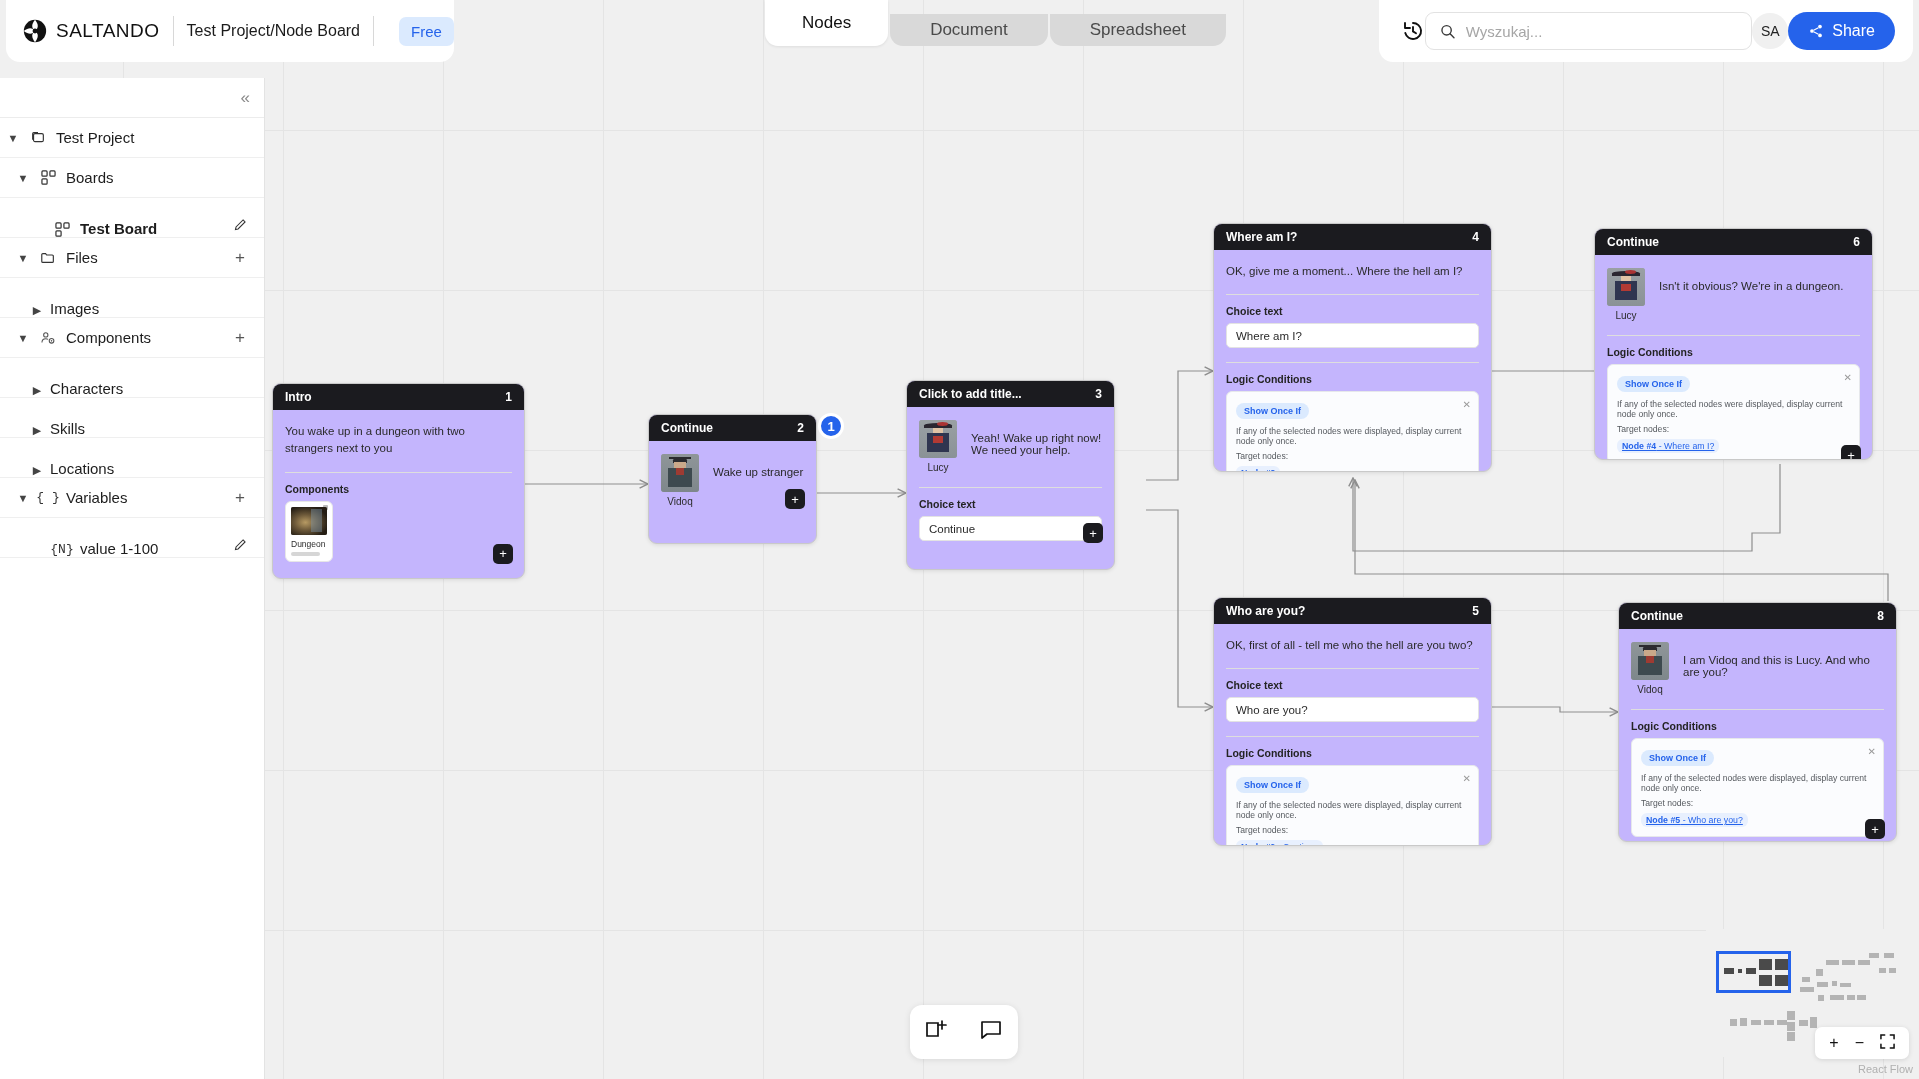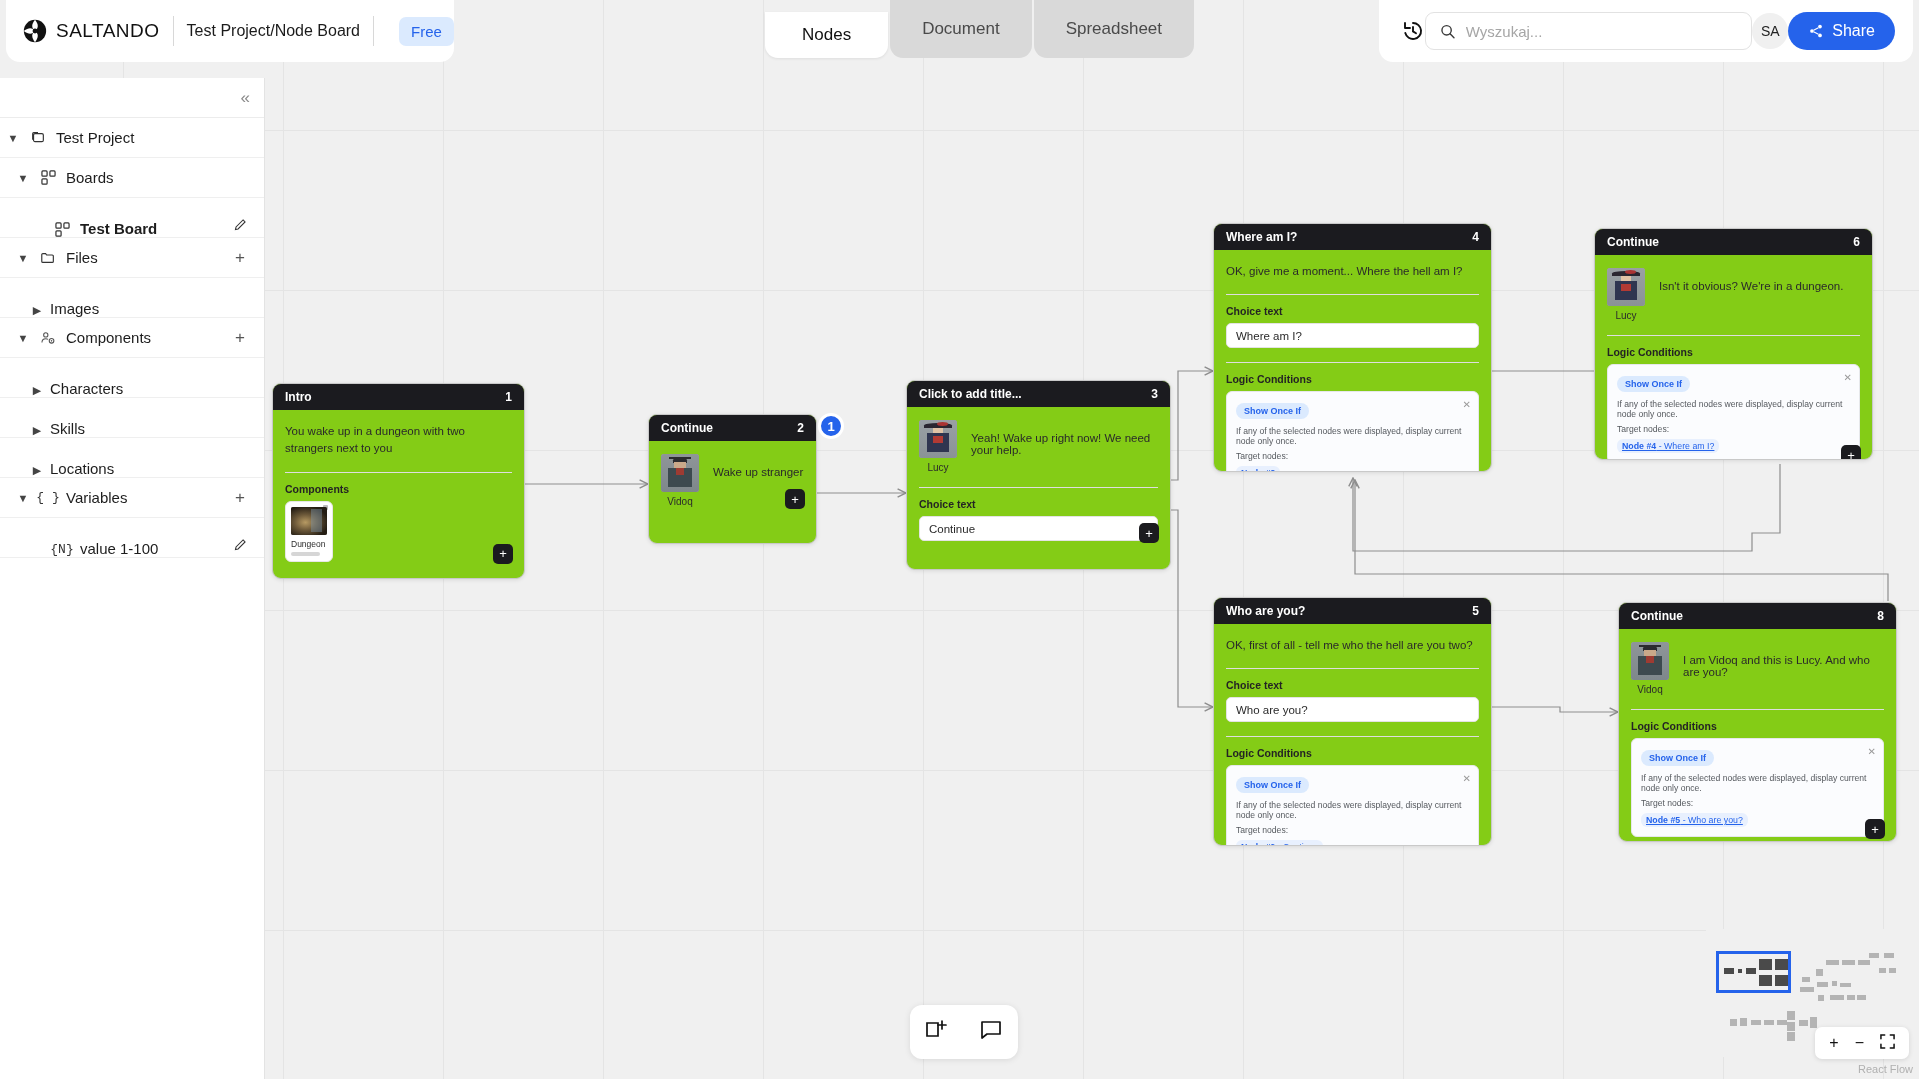--- a/index.html
+++ b/index.html
@@ -42,21 +42,21 @@
   .free-badge {
     background:#dbeafe; color:#2563eb; font-size:15px;
     border-radius: 7px; padding: 6px 12px; margin-left: 12px;
   }
 
   #tabs {
     position: absolute; top: 0; left: 765px;
     display: flex; align-items: flex-end; gap: 0px; z-index: 35;
   }
   .tab {
-    height: 58px; padding: 0 32px;
+    height: 32px; padding: 0 40px;
     display: flex; align-items: center; justify-content: center;
     font-size: 17px; color: #4a4a4a;
     background: #d9d9d9;
     border-bottom-left-radius: 13px; border-bottom-right-radius: 13px;
     margin-right: 2px;
     cursor: pointer;
   }
   .tab.active {
     background: #fff; color: #111; height: 46px;
     padding: 0 37px;
@@ -121,21 +121,21 @@
   .sb-row .lbl { flex: 1; }
   .sb-row .act { color:#555; font-size: 17px; width: 20px; text-align:center; }
   .indent1 { padding-left: 10px; }
   .indent2 { padding-left: 24px; align-items: flex-end; }
   .bold { font-weight: 700; }
   .mono-brace { font-family: "Liberation Mono", monospace; font-size: 13px; color:#333; }
 
   
   .node {
     position: absolute;
-    background: #84cc16;
+    background: #c4b5fd;
     border: 1px solid #c9c9c9;
     border-radius: 9px;
     box-shadow: 0 1px 4px rgba(0,0,0,.10);
     z-index: 10;
     overflow: hidden;
   }
   .node-head {
     background: #1b1b1f; color: #fff;
     height: 26px; display:flex; align-items:center; justify-content:space-between;
     padding: 0 12px; font-size: 12px; font-weight: 700;
@@ -456,21 +456,21 @@
         </div>
         <div class="char-name">Vidoq</div>
       </div>
       <div class="char-line">Wake up stranger</div>
     </div>
     <div class="plus-btn">+</div>
   </div>
 </div>
 <div class="badge-blue" style="left:818px; top:413px;">1</div>
 
-<div class="node" style="left:906px; top:380px; width:265px; height:190px;">
+<div class="node" style="left:906px; top:380px; width:209px; height:190px;">
   <div class="node-head">
     <span>Click to add title...</span>
     <span>3</span>
   </div>
   <div class="node-body">
     <div class="char-row">
       <div class="char-thumb">
         <div class="char-img">
           <div style="position:absolute;inset:0;background:linear-gradient(#9aa0a4,#8a9296);"></div>
           <div style="position:absolute;left:12%;top:8%;width:76%;height:13%;background:#2a2630;border-radius:50% 50% 0 0;"></div>

